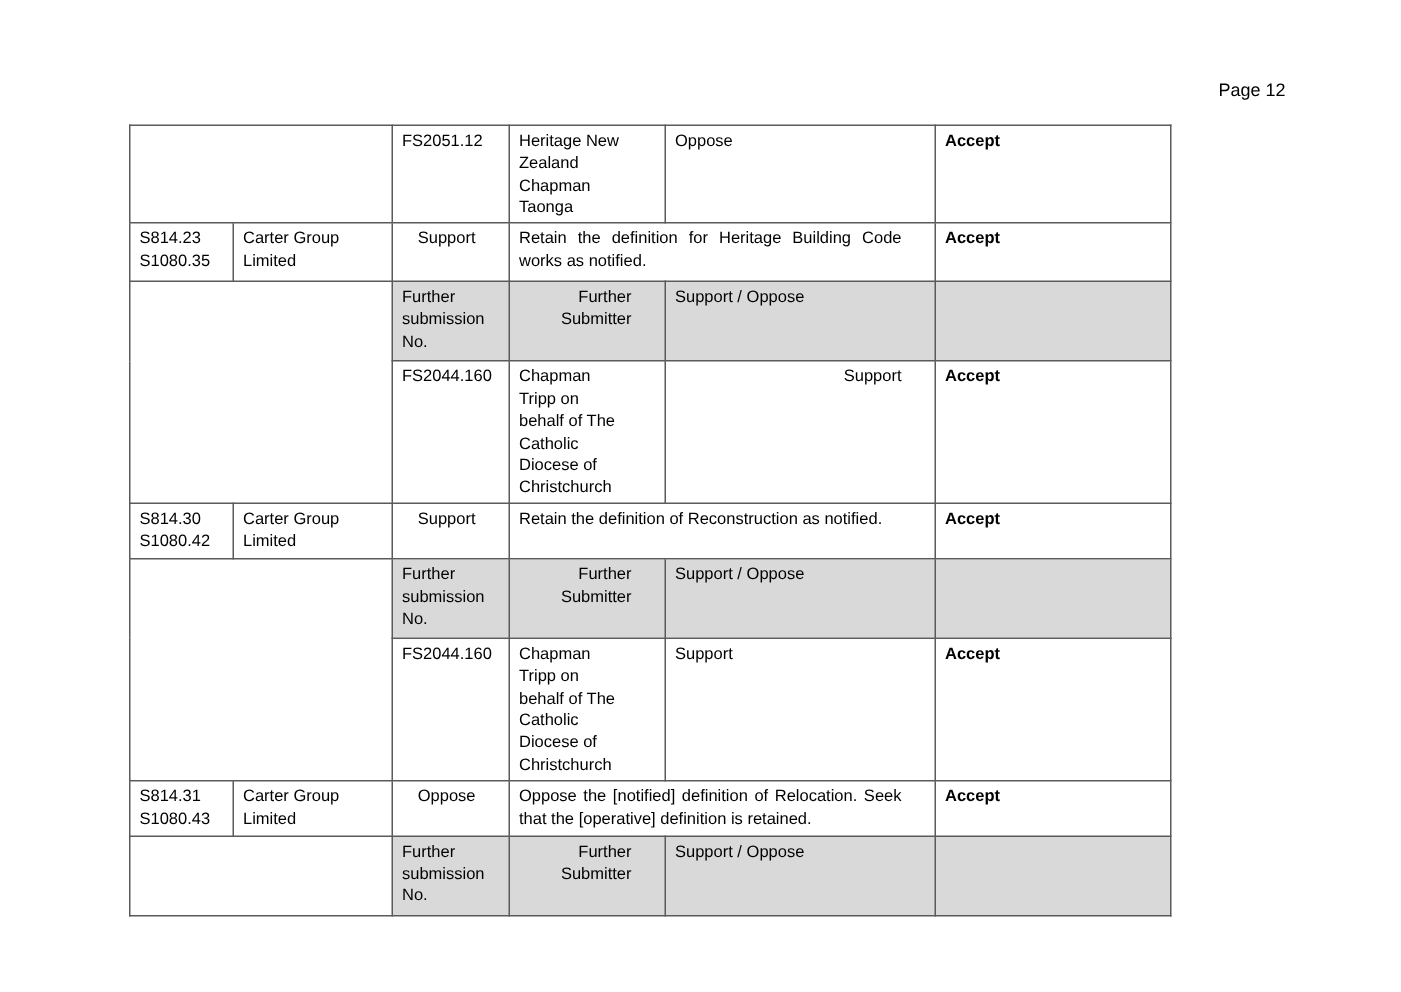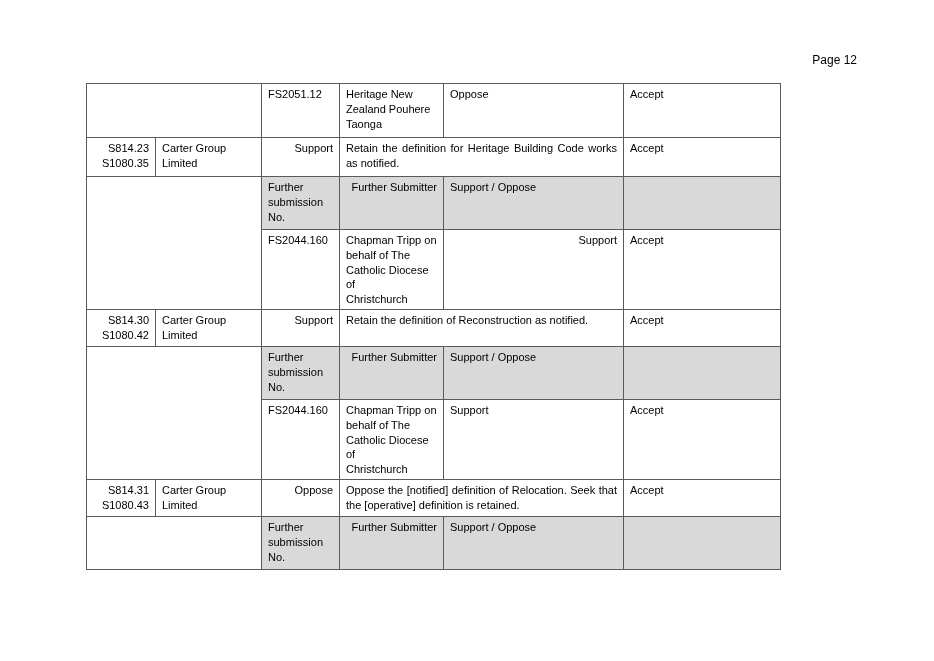--- a/index.html
+++ b/index.html
@@ -25,35 +25,35 @@
   table.subs{
     position:absolute;
     left:86px;top:83px;
     width:694px;
     border-collapse:collapse;
     table-layout:fixed;
   }
   table.subs td{
     border:1px solid var(--border);
     vertical-align:top;
-    padding:3px 6px 2px 6px;
+    padding:3px 22px 2px 6px;
     font-size:11px;
     line-height:14.8px;
     box-sizing:border-box;
     overflow:hidden;
   }
   
   tr.rh54{height:54px}
   tr.rh39{height:39px}
   tr.rh53{height:53px}
   tr.rh73{height:73px}
   tr.rh37{height:37px}
   
   td.center{text-align:right}
-  td.bold{font-weight:normal}
+  td.bold{font-weight:bold}
   td.pre{white-space:pre-line}
   td.justify{text-align:justify}
   td.fsno{padding-left:7px}
   td.gray{background:var(--header-bg);font-weight:normal}
   td.relief{padding-left:7px;padding-right:7px}
 </style>
 </head>
 <body>
 
 <div class="page">
@@ -68,21 +68,21 @@
       <col style="width:104px">
       <col style="width:180px">
       <col style="width:157px">
     </colgroup>
     <tbody>
 
       <tr class="rh54">
         <td colspan="2"></td>
         <td class="fsno">FS2051.12</td>
         <td class="pre">Heritage New
-Zealand Pouhere
+Zealand Chapman
 Taonga</td>
         <td>Oppose</td>
         <td class="bold">Accept</td>
       </tr>
 
       <tr class="rh39">
         <td class="center pre">S814.23
 S1080.35</td>
         <td>Carter Group Limited</td>
         <td class="center">Support</td>

